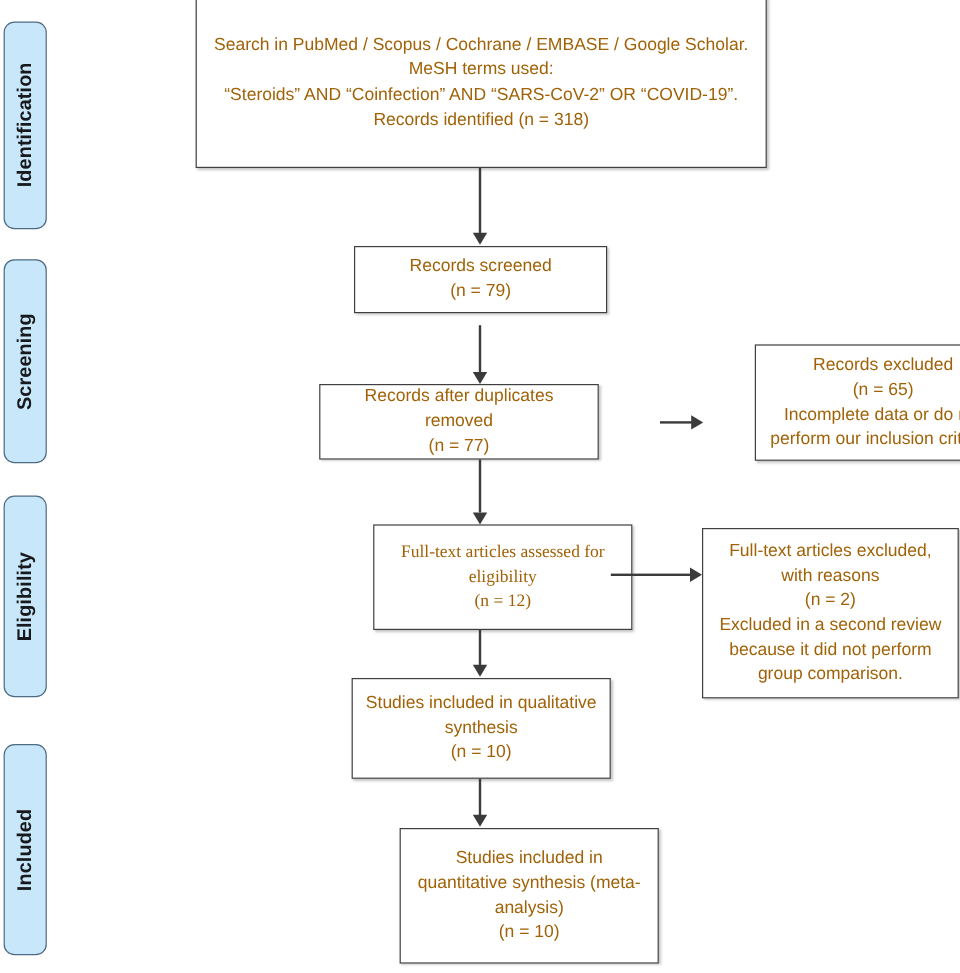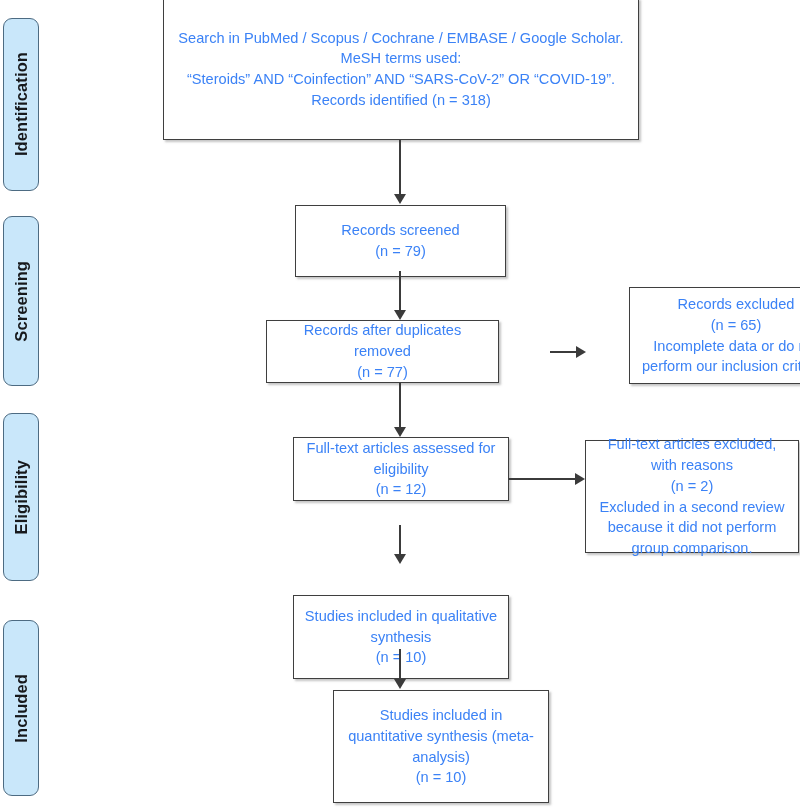--- a/index.html
+++ b/index.html
@@ -50,21 +50,21 @@
     display: flex;
     align-items: center;
     justify-content: center;
     text-align: center;
     padding: 3px 8px;
     box-shadow: 1.5px 1.5px 2px rgba(140,140,140,0.5);
   }
   .flow-box .box-text {
     font-size: 14.6px;
     line-height: 1.42;
-    color: #3b82f6;
+    color: #a16207;
     white-space: pre-line;
   }
 
   
   .v-line {
     position: absolute;
     width: 2px;
     background: #3b3b3b;
   }
   .h-line {
@@ -109,52 +109,52 @@
   <div class="stage-pill" style="left:3px; top:620px; width:36px; height:176px;">
     <span class="pill-label">Included</span>
   </div>
 
   <div class="flow-box" style="left:163px; top:-2px; width:476px; height:142px;">
     <span class="box-text">Search in PubMed / Scopus / Cochrane / EMBASE / Google Scholar. MeSH terms used:
 “Steroids” AND “Coinfection” AND “SARS-CoV-2” OR “COVID-19”.
 Records identified (n = 318)</span>
   </div>
 
-  <div class="flow-box" style="left:295px; top:205px; width:211px; height:72px;">
+  <div class="flow-box" style="left:295px; top:205px; width:211px; height:56px;">
     <span class="box-text">Records screened
 (n = 79)</span>
   </div>
 
   <div class="flow-box" style="left:266px; top:320px; width:233px; height:63px;">
     <span class="box-text">Records after duplicates removed
 (n = 77)</span>
   </div>
 
-  <div class="flow-box" style="left:293px; top:437px; width:216px; height:64px;">
+  <div class="flow-box" style="left:311px; top:437px; width:216px; height:88px;font-family:Liberation Serif, serif;">
     <span class="box-text">Full-text articles assessed for eligibility
 (n = 12)</span>
   </div>
 
-  <div class="flow-box" style="left:293px; top:595px; width:216px; height:84px;">
+  <div class="flow-box" style="left:293px; top:565px; width:216px; height:84px;">
     <span class="box-text">Studies included in qualitative synthesis
 (n = 10)</span>
   </div>
 
   <div class="flow-box" style="left:293px; top:690px; width:216px; height:113px;margin-left:40px;">
     <span class="box-text">Studies included in quantitative synthesis (meta-analysis)
 (n = 10)</span>
   </div>
 
   <div class="flow-box" style="left:585px; top:287px; width:214px; height:97px;margin-left:44px;">
     <span class="box-text">Records excluded
 (n = 65)
 Incomplete data or do not perform our inclusion criteria.</span>
   </div>
 
-  <div class="flow-box" style="left:585px; top:440px; width:214px; height:113px;">
+  <div class="flow-box" style="left:585px; top:440px; width:214px; height:142px;">
     <span class="box-text">Full-text articles excluded, with reasons
 (n = 2)
 Excluded in a second review because it did not perform group comparison.</span>
   </div>
 
   <div class="v-line" style="left:399px; top:140px; height:56px;"></div>
   <div class="arrow-down" style="left:393.5px; top:194px;"></div>
 
   <div class="v-line" style="left:399px; top:271px; height:41px;"></div>
   <div class="arrow-down" style="left:393.5px; top:310px;"></div>

